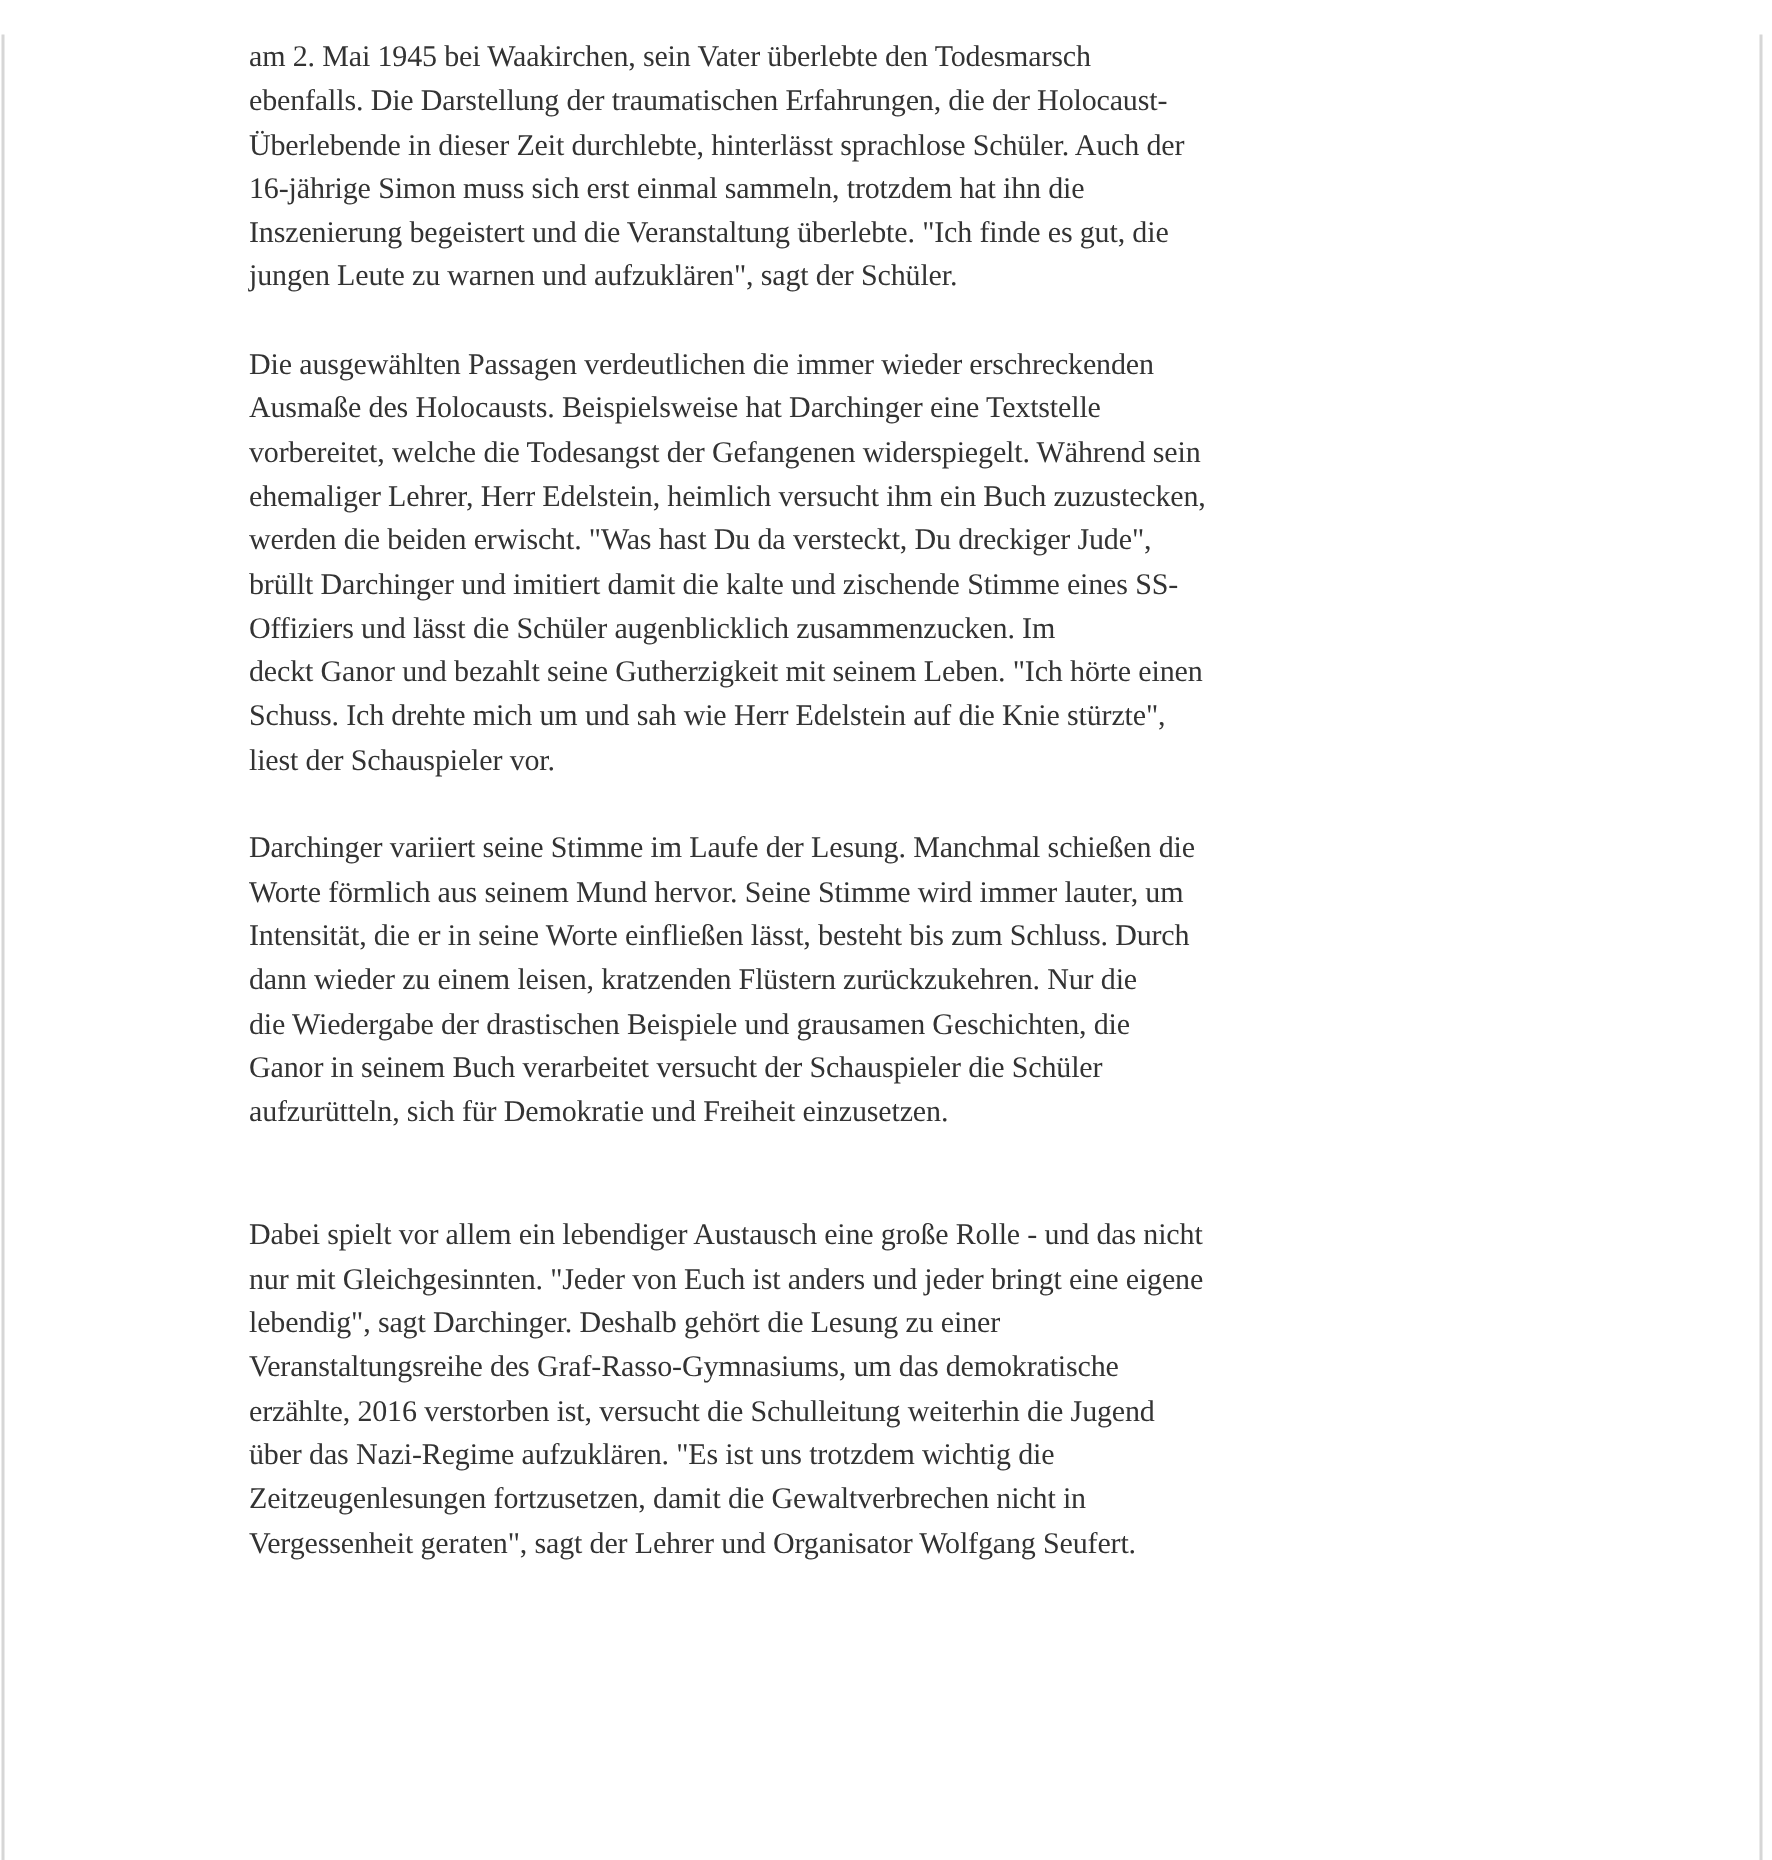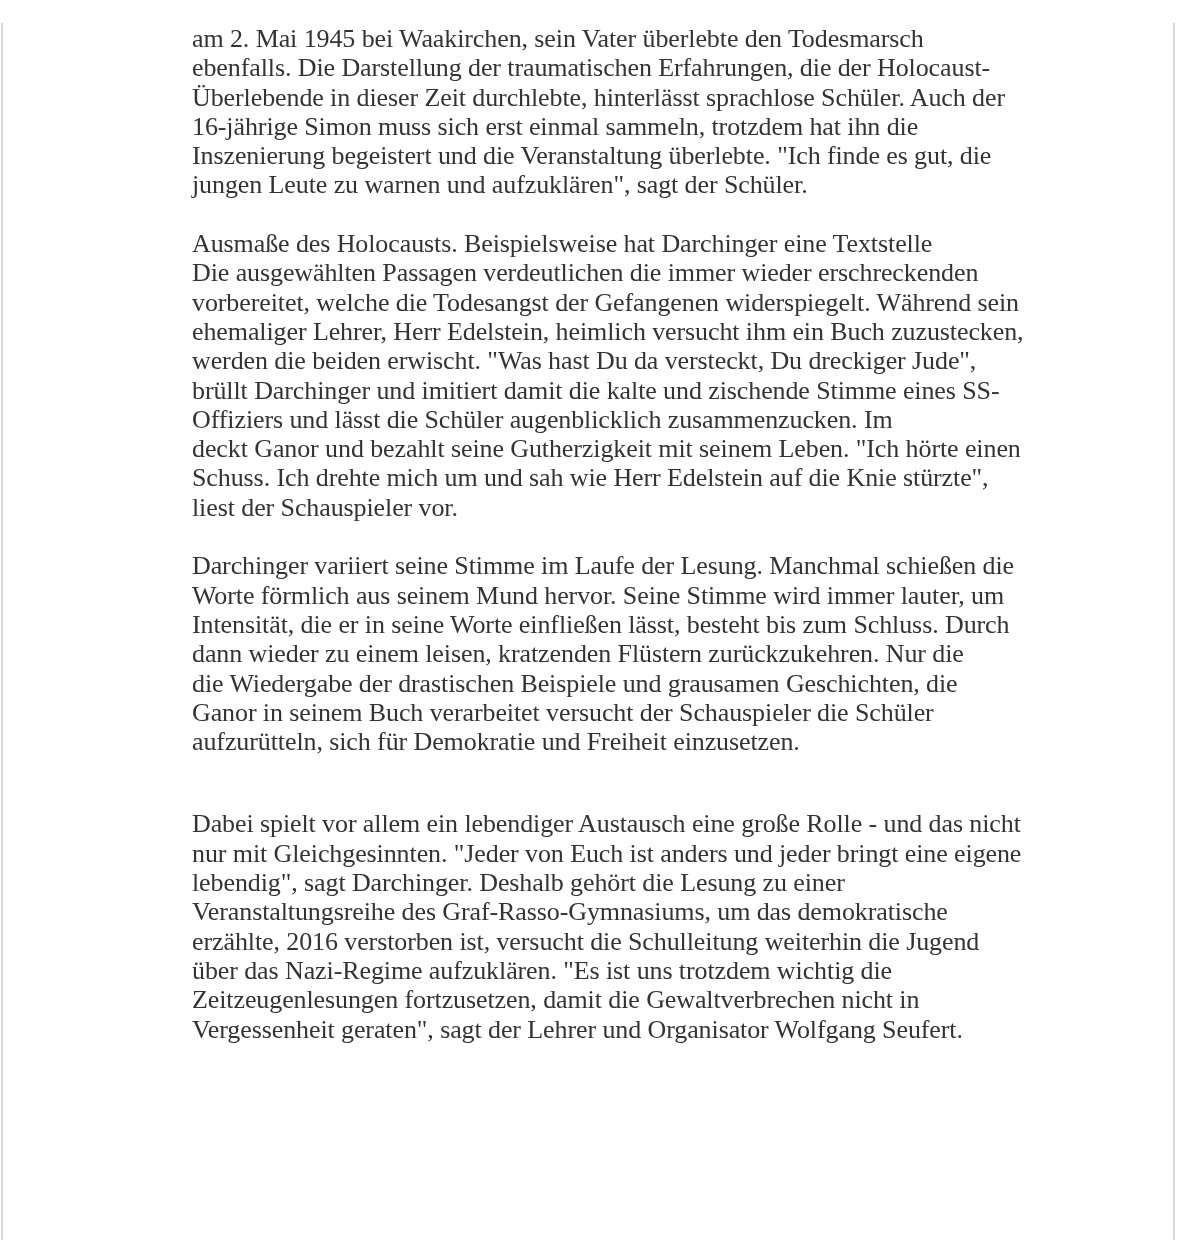--- a/index.html
+++ b/index.html
@@ -17,25 +17,25 @@
     position: absolute;
     top: 23px;
     bottom: 0;
     width: 2px;
     background: #d6d6d6;
   }
   .frame-left { left: 1px; }
   .frame-right { left: 1173px; }
   .article {
     position: absolute;
-    left: 192px;
+    left: 166px;
     top: 24px;
     width: 760px;
     font-family: "Liberation Serif", "DejaVu Serif", serif;
-    font-size: 26px;
+    font-size: 20px;
     line-height: 29.3px;
     color: #333333;
     letter-spacing: -0.1px;
   }
   .article p {
     margin: 0;
   }
   .article p + p {
     margin-top: 29.3px;
   }
@@ -56,22 +56,22 @@
 <article class="article">
   <p>
     <span class="line">am 2. Mai 1945 bei Waakirchen, sein Vater überlebte den Todesmarsch</span>
     <span class="line">ebenfalls. Die Darstellung der traumatischen Erfahrungen, die der Holocaust-</span>
     <span class="line">Überlebende in dieser Zeit durchlebte, hinterlässt sprachlose Schüler. Auch der</span>
     <span class="line">16-jährige Simon muss sich erst einmal sammeln, trotzdem hat ihn die</span>
     <span class="line">Inszenierung begeistert und die Veranstaltung überlebte. "Ich finde es gut, die</span>
     <span class="line">jungen Leute zu warnen und aufzuklären", sagt der Schüler.</span>
   </p>
   <p>
+    <span class="line">Die ausgewählten Passagen verdeutlichen die immer wieder erschreckenden</span>
     <span class="line">Ausmaße des Holocausts. Beispielsweise hat Darchinger eine Textstelle</span>
-    <span class="line">Die ausgewählten Passagen verdeutlichen die immer wieder erschreckenden</span>
     <span class="line">vorbereitet, welche die Todesangst der Gefangenen widerspiegelt. Während sein</span>
     <span class="line">ehemaliger Lehrer, Herr Edelstein, heimlich versucht ihm ein Buch zuzustecken,</span>
     <span class="line">werden die beiden erwischt. "Was hast Du da versteckt, Du dreckiger Jude",</span>
     <span class="line">brüllt Darchinger und imitiert damit die kalte und zischende Stimme eines SS-</span>
     <span class="line">Offiziers und lässt die Schüler augenblicklich zusammenzucken. Im</span>
     <span class="line">deckt Ganor und bezahlt seine Gutherzigkeit mit seinem Leben. "Ich hörte einen</span>
     <span class="line">Schuss. Ich drehte mich um und sah wie Herr Edelstein auf die Knie stürzte",</span>
     <span class="line">liest der Schauspieler vor.</span>
   </p>
   <p>

